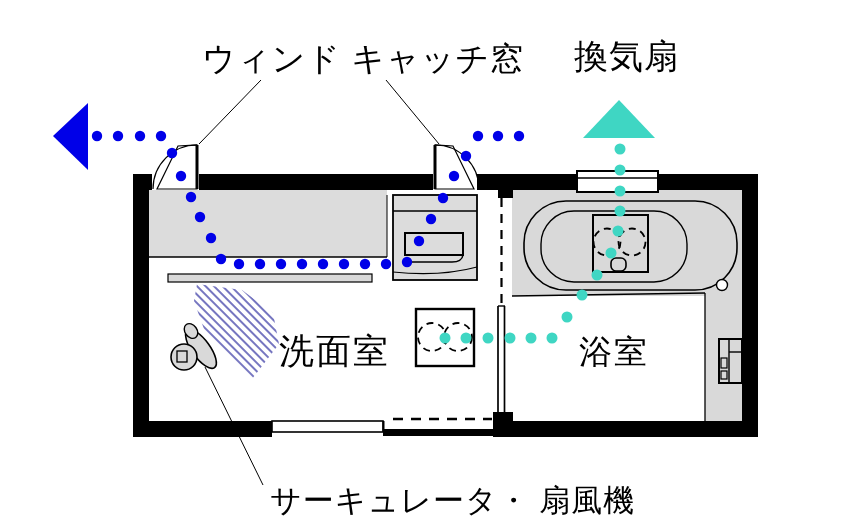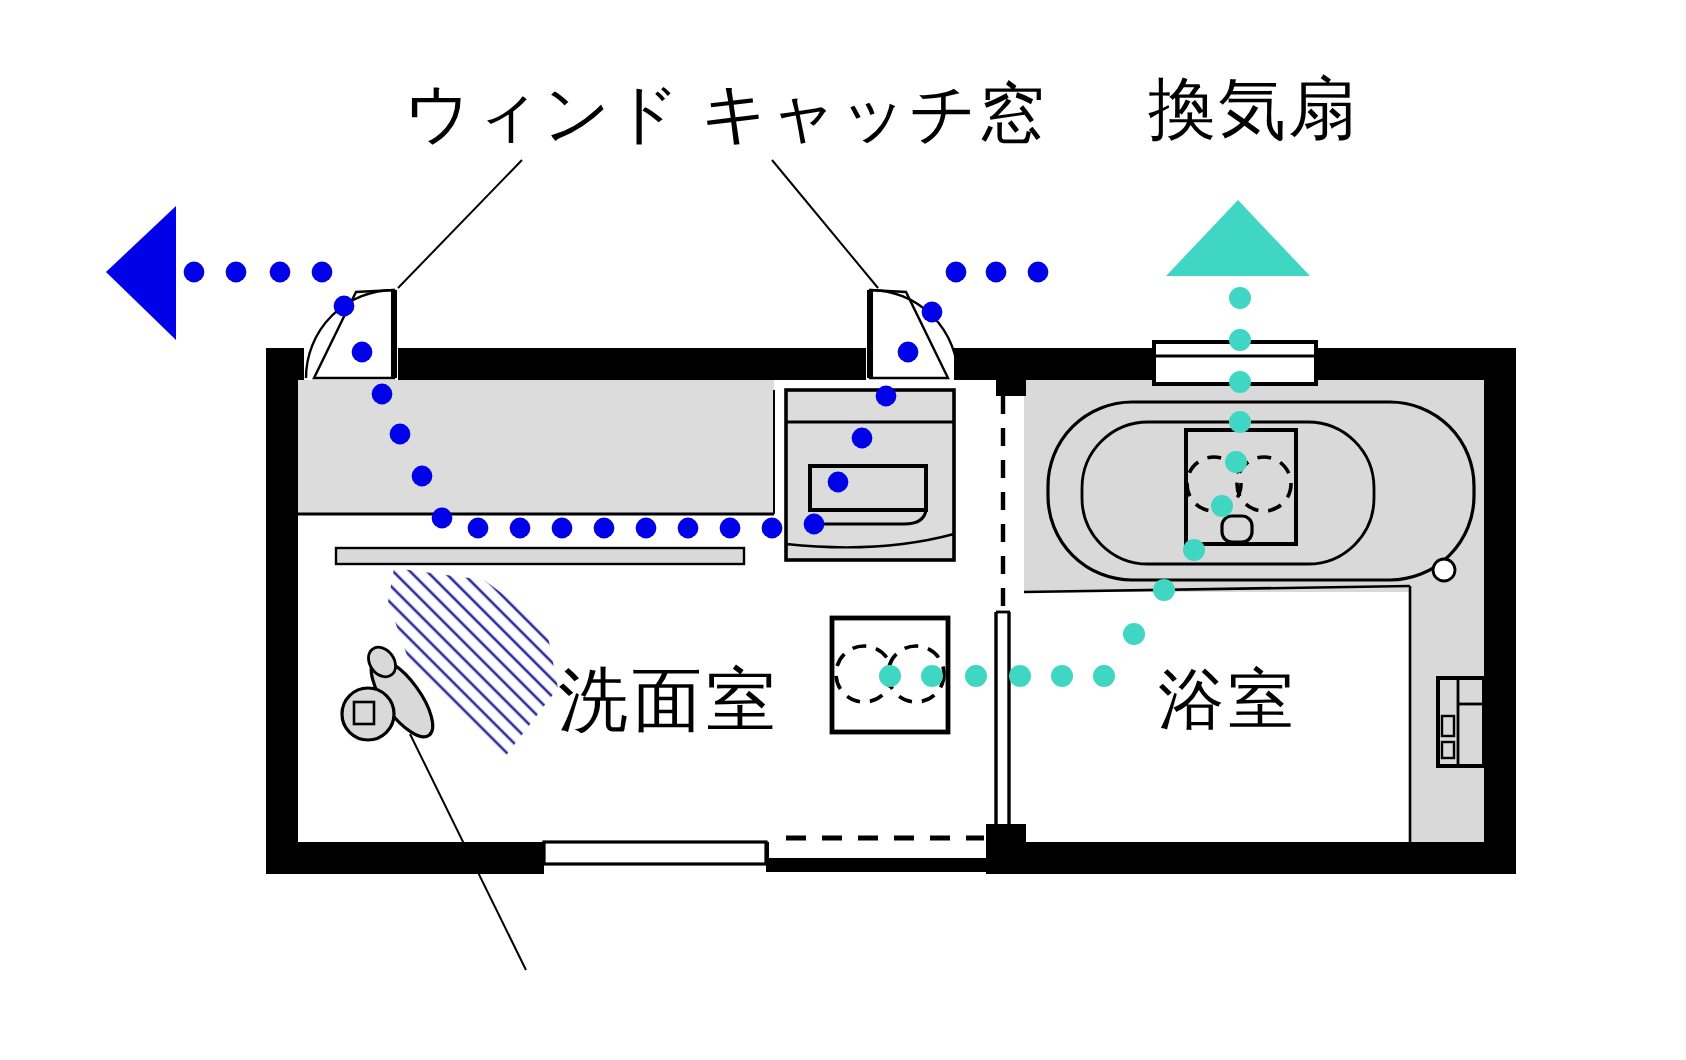--- a/index.html
+++ b/index.html
@@ -1,17 +1,17 @@
 <!DOCTYPE html>
 <html><head>
 <meta charset="utf-8">
 <style>
   html,body{margin:0;padding:0;background:#ffffff;}
   #canvas{position:relative;width:781px;height:530px;background:#fff;overflow:hidden;
-          font-family:Liberation Serif, serif;}
+          font-family:Liberation Sans, sans-serif;}
   #plan{position:absolute;left:0;top:0;}
   .lbl{position:absolute;color:#000;white-space:nowrap;line-height:1;}
   .lbl-top{font-size:33px;letter-spacing:1px;}
   .lbl-room{font-size:35px;letter-spacing:2px;}
   .lbl-bottom{font-size:31px;letter-spacing:1px;}
   #wind-label{left:202px;top:42px;}
   #fan-label{left:574px;top:39px;font-size:34px;}
   #washroom-label{left:279px;top:333px;}
   #bathroom-label{left:579px;top:335px;font-size:33px;}
   #circulator-label{left:270px;top:485px;}
@@ -177,14 +177,15 @@
         <circle cx="620" cy="170" r="5.5" fill="#3fd6c3"></circle>
         <circle cx="620" cy="149" r="5.5" fill="#3fd6c3"></circle>
         <polygon points="619,100 583,138 655,138" fill="#3fd6c3"></polygon>
       </g>
 </svg>
 
 <div id="wind-label" class="lbl lbl-top">ウィンド キャッチ窓</div>
 <div id="fan-label" class="lbl lbl-top">換気扇</div>
 <div id="bathroom-label" class="lbl lbl-room">浴室</div>
 <div id="washroom-label" class="lbl lbl-room">洗面室</div>
+<div id="circulator-label" class="lbl lbl-bottom">サーキュレータ・ 扇風機</div>
 
 </div>
 
 </body></html>

